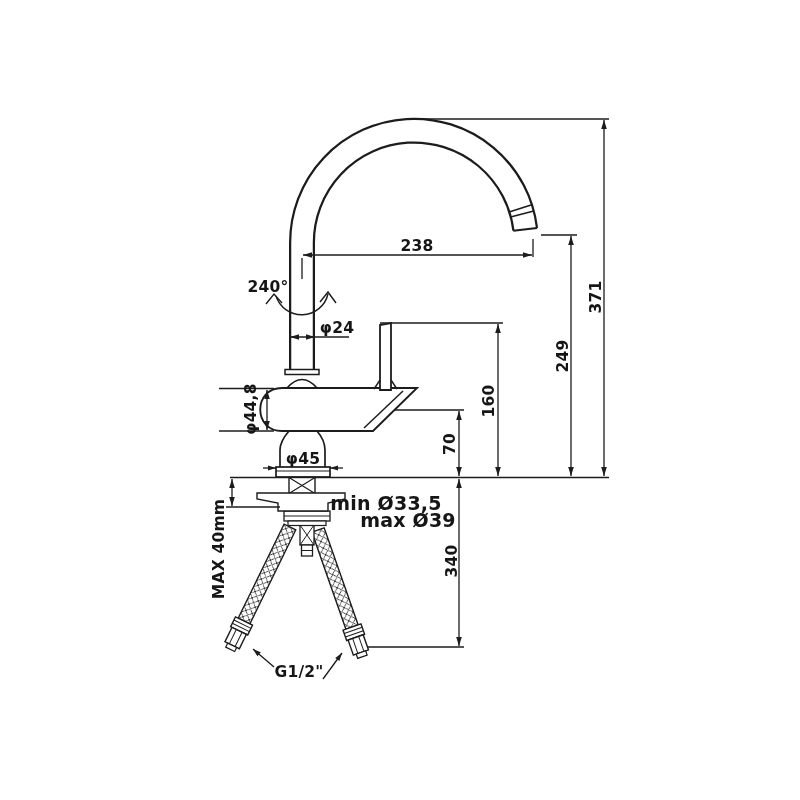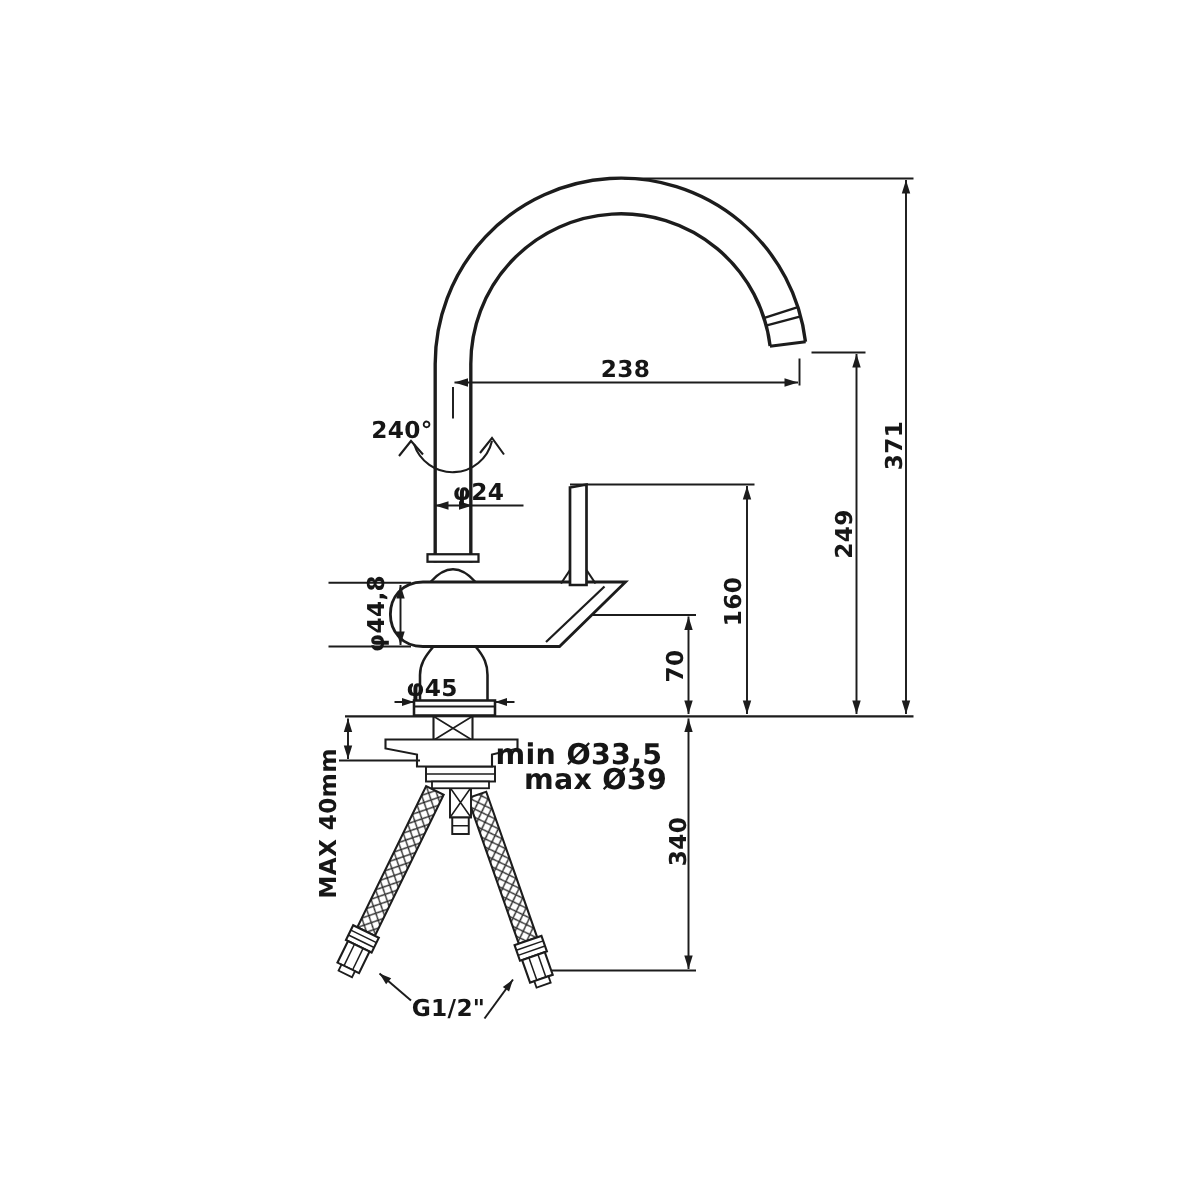--- a/index.html
+++ b/index.html
@@ -162,21 +162,21 @@
   </g>
 </svg>
 
 <div class="lbl" style="left:405px;top:246px">238</div>
 <div class="lbl rot" style="left:584px;top:297px">371</div>
 <div class="lbl rot" style="left:551px;top:356px">249</div>
 <div class="lbl rot" style="left:477px;top:401px">160</div>
 <div class="lbl rot" style="left:438px;top:444px">70</div>
 <div class="lbl rot" style="left:440px;top:561px">340</div>
 <div class="lbl" style="left:256px;top:287px">240°</div>
-<div class="lbl" style="left:307px;top:328px">φ24</div>
+<div class="lbl" style="left:325px;top:328px">φ24</div>
 <div class="lbl rot" style="left:239px;top:409px">φ44,8</div>
-<div class="lbl" style="left:276px;top:459px">φ45</div>
+<div class="lbl" style="left:291px;top:459px">φ45</div>
 <div class="lbl small" style="left:374px;top:503px">min Ø33,5</div>
-<div class="lbl small" style="left:385px;top:520px">max Ø39</div>
+<div class="lbl small" style="left:396px;top:520px">max Ø39</div>
 <div class="lbl rot" style="left:207px;top:549px">MAX 40mm</div>
 <div class="lbl" style="left:287px;top:672px">G1/2"</div>
 
 </div>
 
 </body></html>

